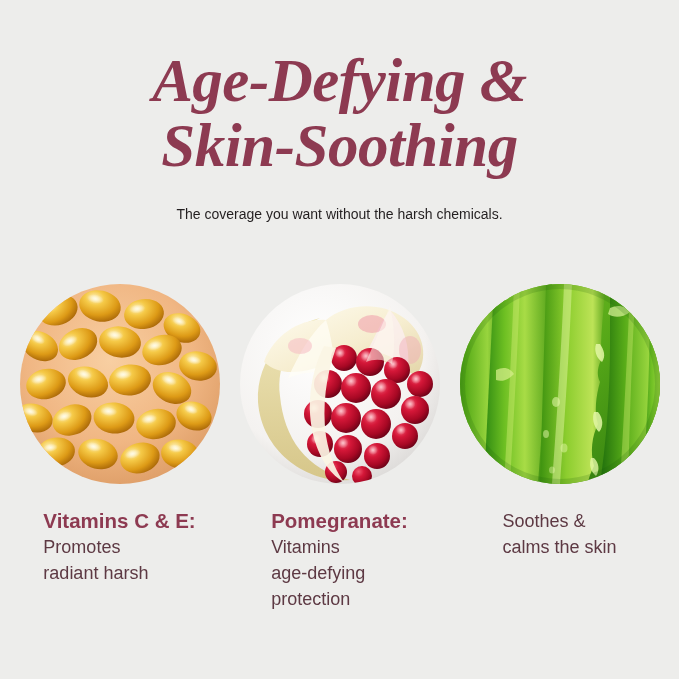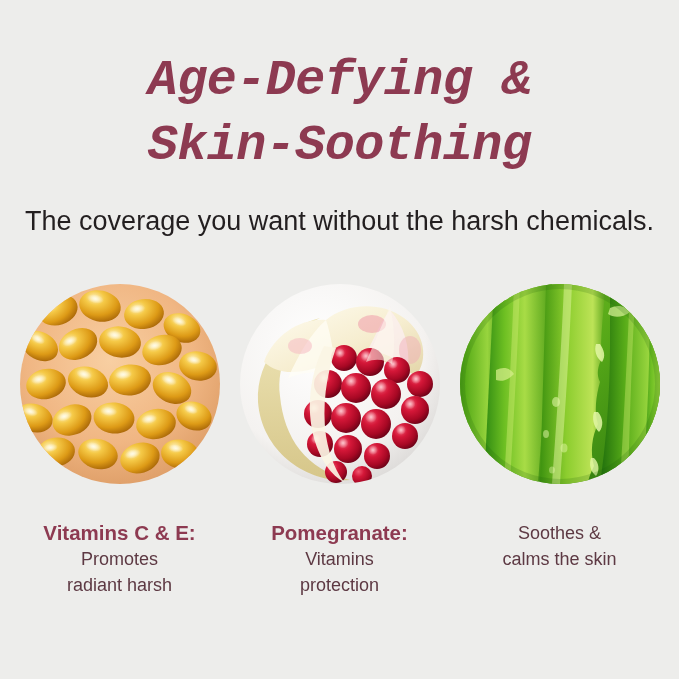--- a/index.html
+++ b/index.html
@@ -15,39 +15,39 @@
     position: relative;
   }
 
   
   .headline {
     position: absolute;
     top: 48px;
     left: 0;
     width: 679px;
     text-align: center;
-    font-family: Liberation Mono, monospace;
+    font-family: Liberation Serif, serif;
     font-style: italic;
     font-weight: 700;
-    font-size: 50px;
+    font-size: 61px;
     line-height: 65px;
     color: #8d3a51;
     letter-spacing: -0.5px;
   }
   .headline .hl-line { display: block; }
 
   
   .subtitle {
     position: absolute;
     top: 206px;
     left: 0;
     width: 679px;
     text-align: center;
     font-family: "Liberation Sans", sans-serif;
-    font-size: 27px;
+    font-size: 14px;
     font-weight: 400;
     color: #231f20;
   }
 
   
   .ingredients {
     position: absolute;
     top: 284px;
     left: 0;
     width: 679px;
@@ -66,22 +66,21 @@
     width: 200px;
     height: 200px;
     border-radius: 50%;
     overflow: hidden;
     position: relative;
     flex: none;
   }
   .circle svg { display: block; }
 
   .caption {
-    margin-top: 36px;
-    text-align: center;
+    margin-top: 24px;
     line-height: 26px;
   }
   .ing-name {
     display: block;
     font-family: "Liberation Sans", sans-serif;
     font-weight: 700;
     font-size: 20.5px;
     color: #8d3a51;
   }
   .ing-desc {
@@ -304,20 +303,21 @@
           <circle cx="122" cy="192" r="10" fill="url(#aril)"></circle>
         </g>
 
         <path d="M96 64 C86 92 82 122 86 152 C90 176 98 190 104 198 C92 192 80 176 74 154 C66 124 70 90 84 62 Z" fill="#fbf5e4" opacity="0.92"></path>
         <path d="M150 22 C140 46 132 64 126 78 C136 74 146 76 152 80 C156 60 154 40 150 22 Z" fill="#fdf7ec" opacity="0.55"></path>
       </svg>
     </div>
     <div class="caption">
       <span class="ing-name">Pomegranate:</span>
       <span class="ing-desc">Vitamins</span>
+      <span class="ing-desc">age-defying</span>
       <span class="ing-desc">protection</span>
     </div>
   </div>
 
   <div class="ingredient">
     <div class="circle">
       <svg width="200" height="200" viewBox="0 0 200 200" aria-hidden="true">
         <defs>
           <linearGradient id="abg" x1="0" y1="0" x2="1" y2="1">
             <stop offset="0%" stop-color="#7cc42a"></stop>

